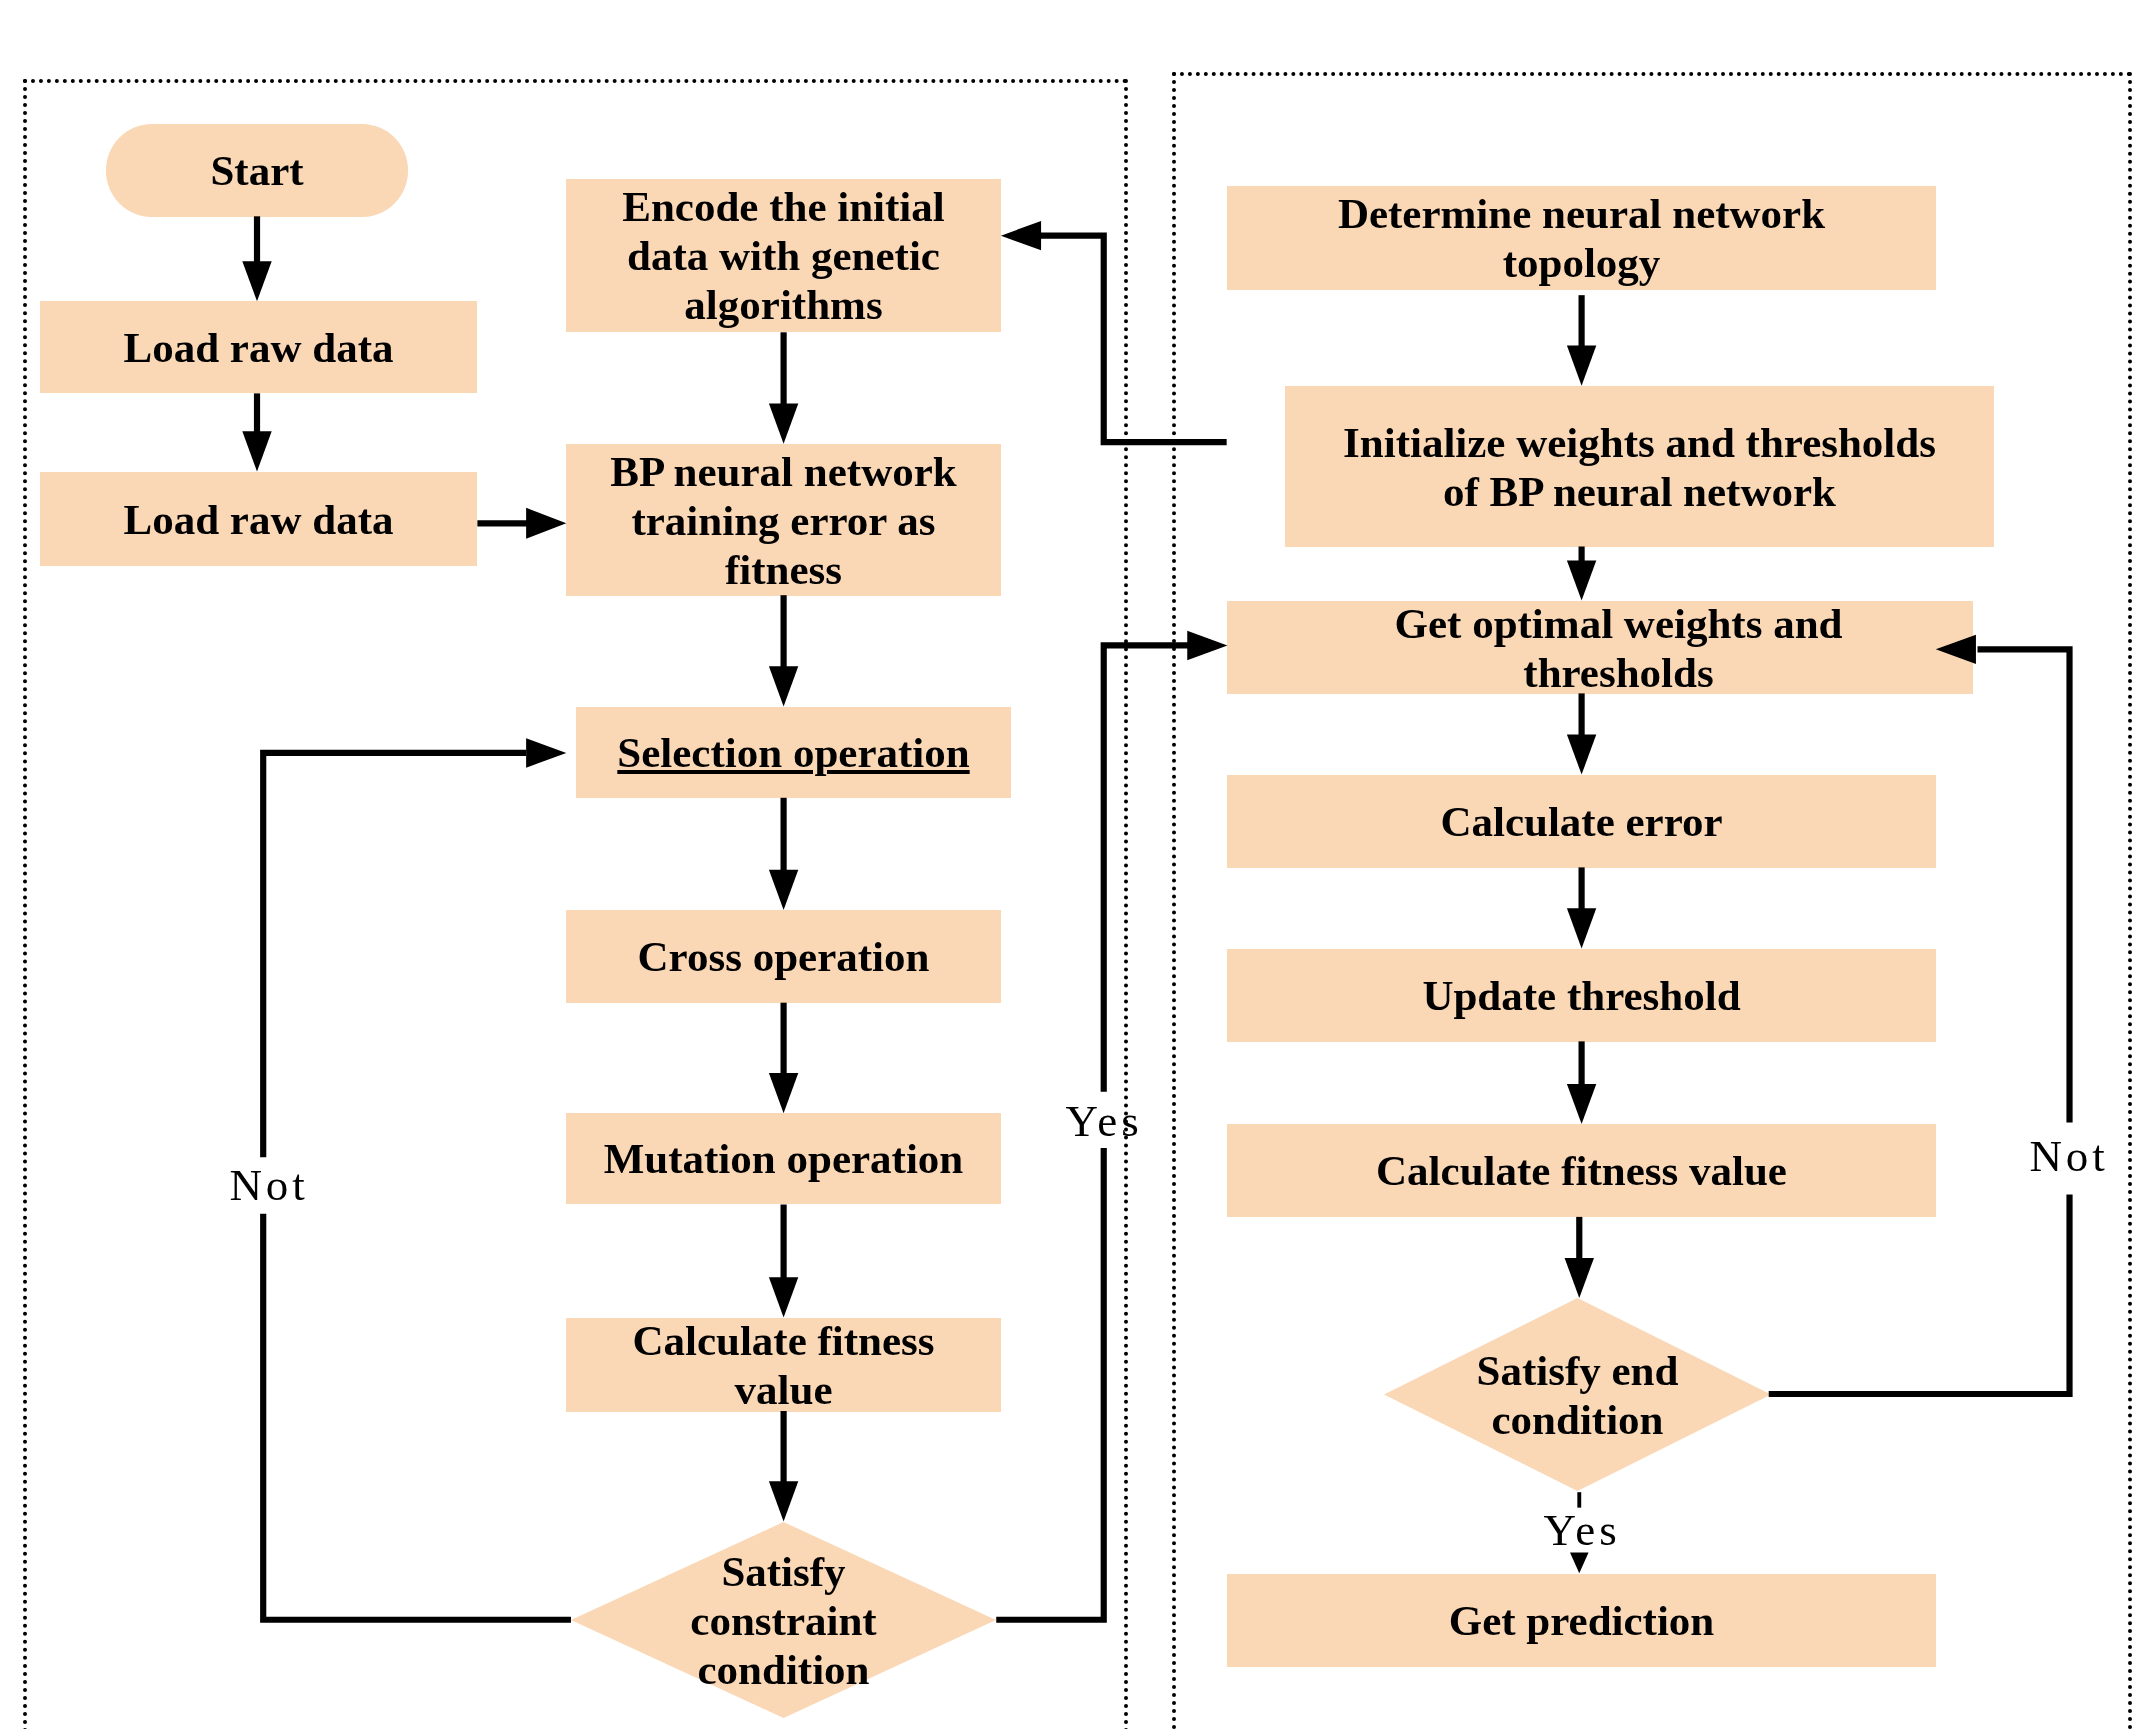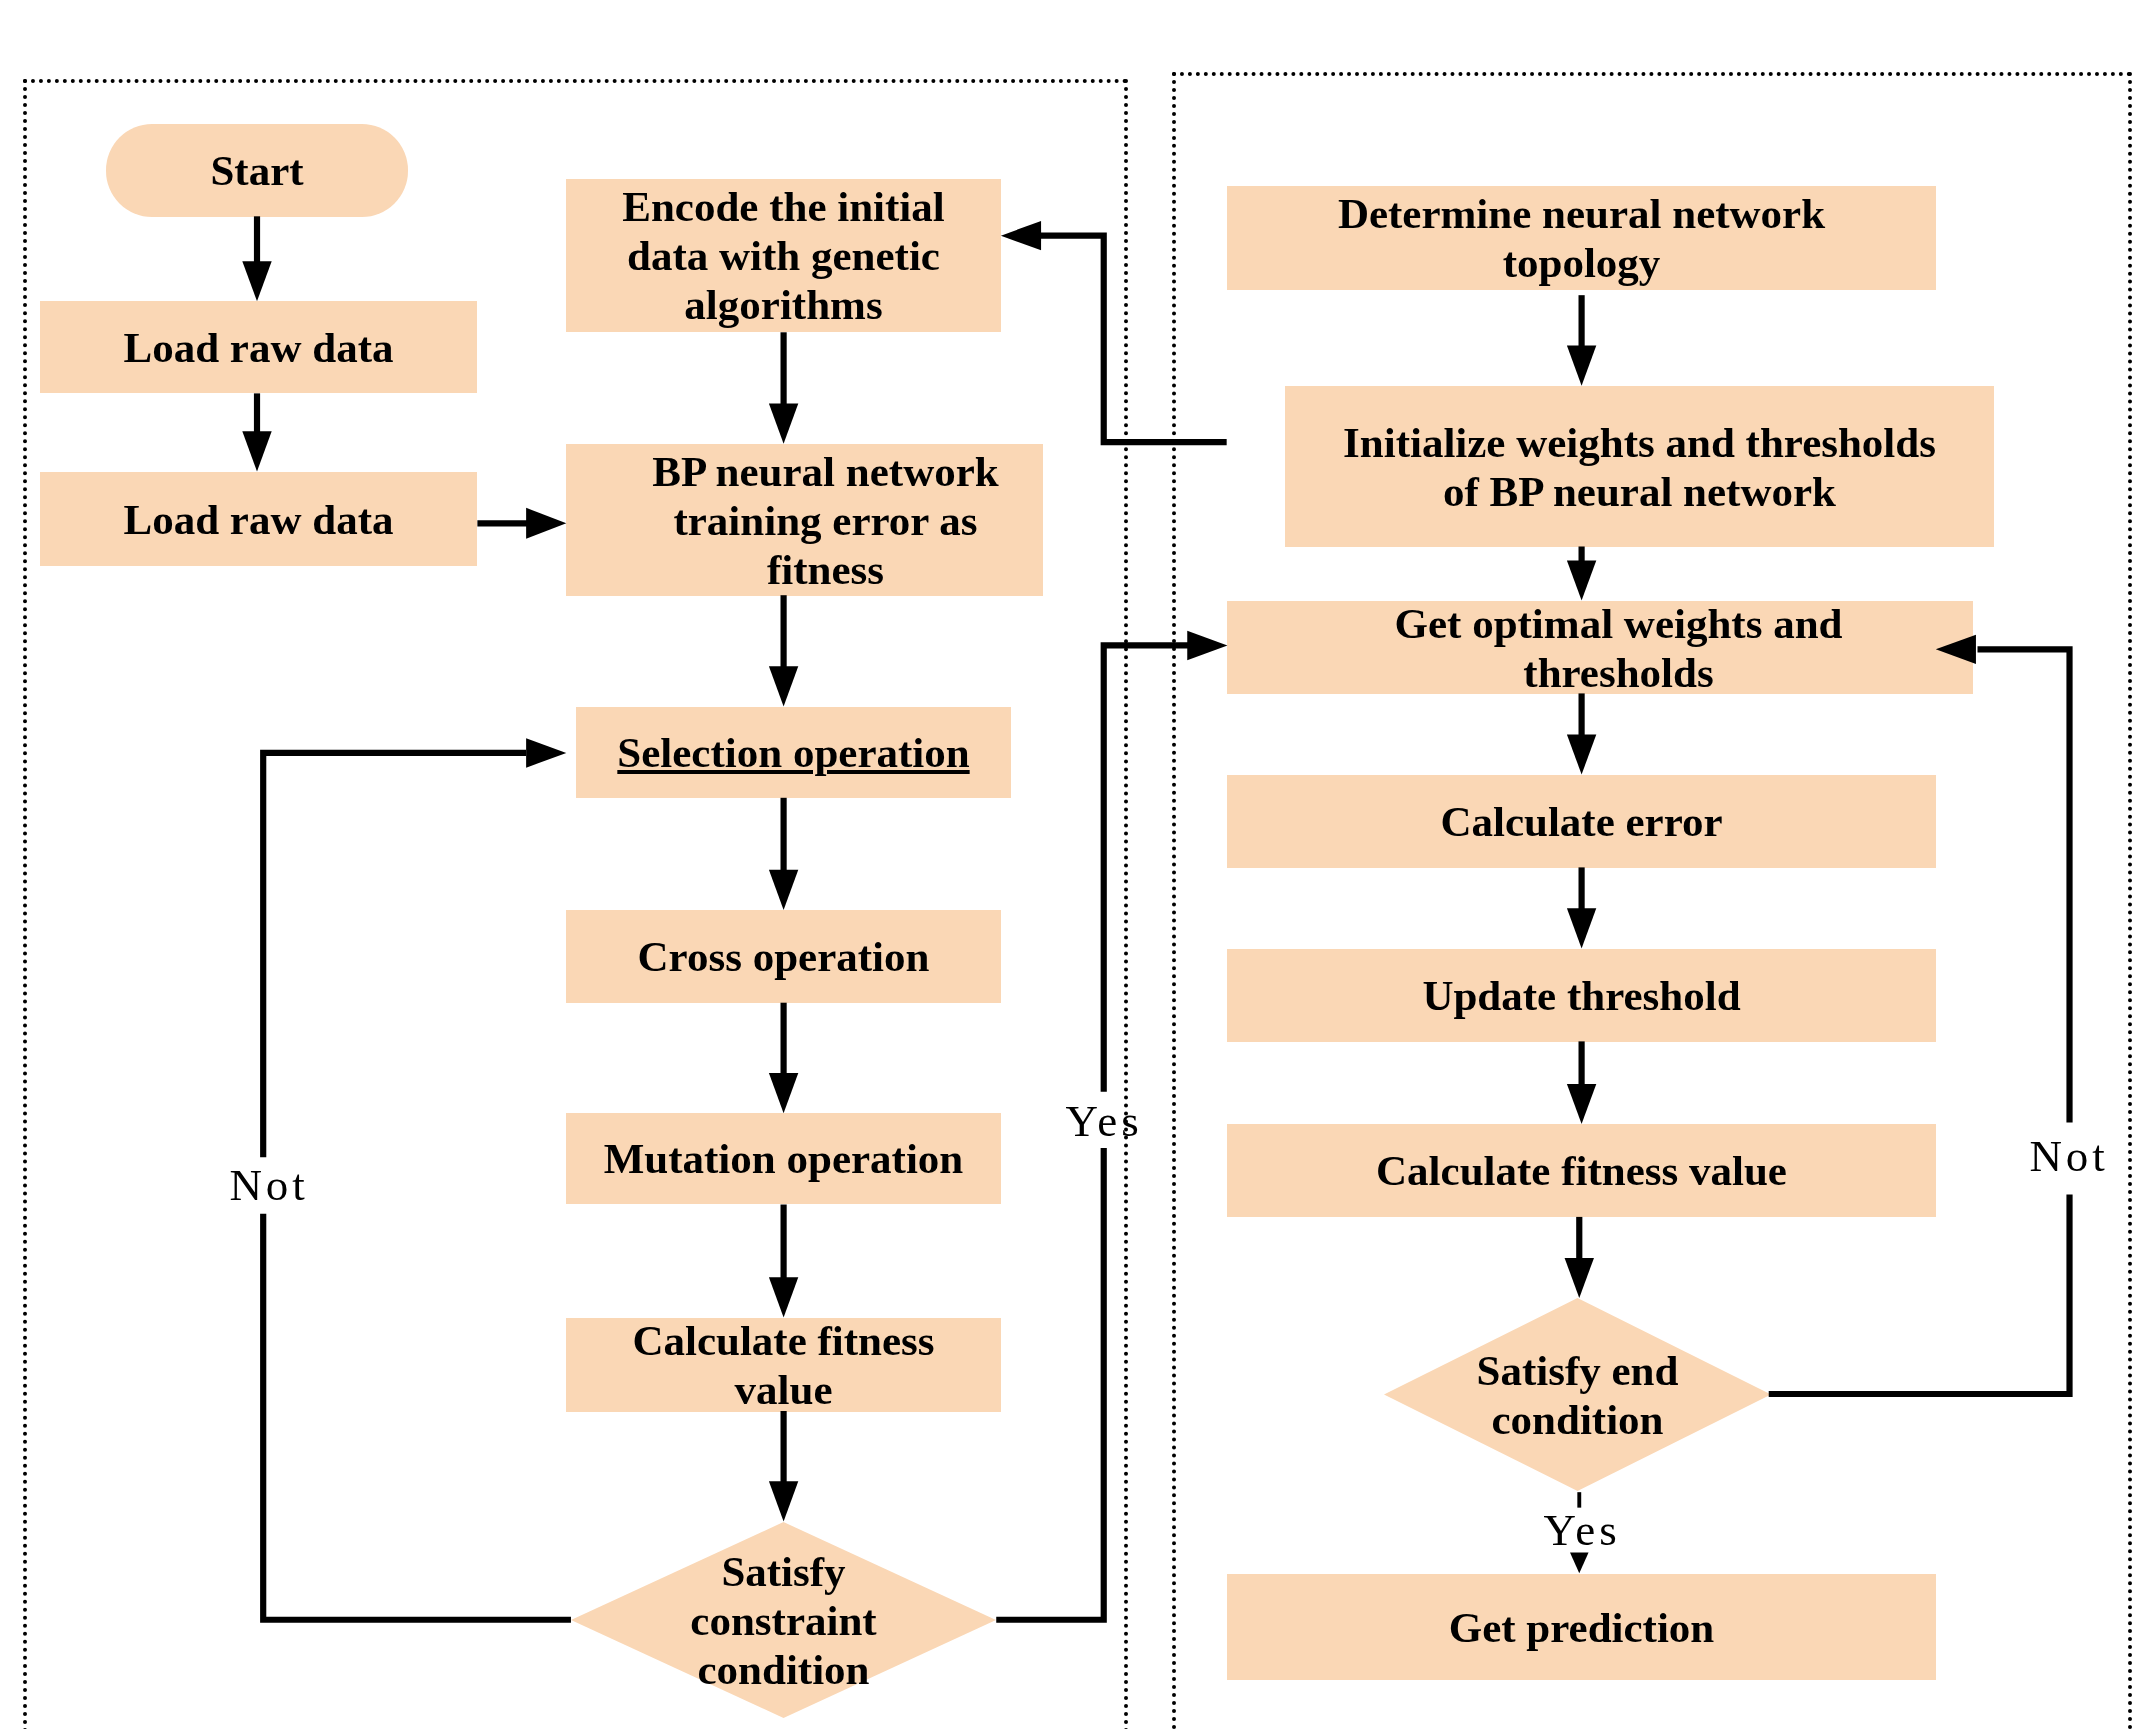--- a/index.html
+++ b/index.html
@@ -66,21 +66,21 @@
   <div class="node pill" style="left:106px;top:84px;width:302px;height:93px;">Start</div>
 
   <div class="node" style="left:40px;top:261px;width:437px;height:92px;">Load raw data</div>
 
   <div class="node" style="left:40px;top:432px;width:437px;height:94px;">Load raw data</div>
 
   <div class="node" style="left:566px;top:139px;width:435px;height:153px;">Encode the initial
 data with genetic
 algorithms</div>
 
-  <div class="node" style="left:566px;top:404px;width:435px;height:152px;padding-left:42px;">BP neural network
+  <div class="node" style="left:566px;top:404px;width:435px;height:152px;">BP neural network
 training error as
 fitness</div>
 
   <div class="node" style="left:576px;top:667px;width:435px;height:91px;text-decoration:underline;">Selection operation</div>
 
   <div class="node" style="left:566px;top:870px;width:435px;height:93px;">Cross operation</div>
 
   <div class="node" style="left:566px;top:1073px;width:435px;height:91px;">Mutation operation</div>
 
   <div class="node" style="left:566px;top:1278px;width:435px;height:94px;">Calculate fitness
@@ -107,21 +107,21 @@
   <div class="node" style="left:1227px;top:909px;width:709px;height:93px;">Update threshold</div>
 
   <div class="node" style="left:1227px;top:1084px;width:709px;height:93px;">Calculate fitness value</div>
 
   <div class="node diamond" style="left:1384px;top:1258px;width:387px;height:193px;">
     <div class="shape"></div>
     <div class="dtext">Satisfy end
 condition</div>
   </div>
 
-  <div class="node" style="left:1227px;top:1534px;width:709px;height:106px;">Get prediction</div>
+  <div class="node" style="left:1227px;top:1534px;width:709px;height:93px;">Get prediction</div>
 
   <div class="edge-label" style="left:269px;top:1145px;">Not</div>
   <div class="edge-label" style="left:1104px;top:1081px;">Yes</div>
   <div class="edge-label" style="left:2069px;top:1116px;">Not</div>
   <div class="edge-label" style="left:1582px;top:1490px;">Yes</div>
 
   <svg class="edges" width="2151" height="1729" viewBox="0 0 2781 2236">
 
     <g>
       <line x1="332" y1="228" x2="332" y2="292"></line>

